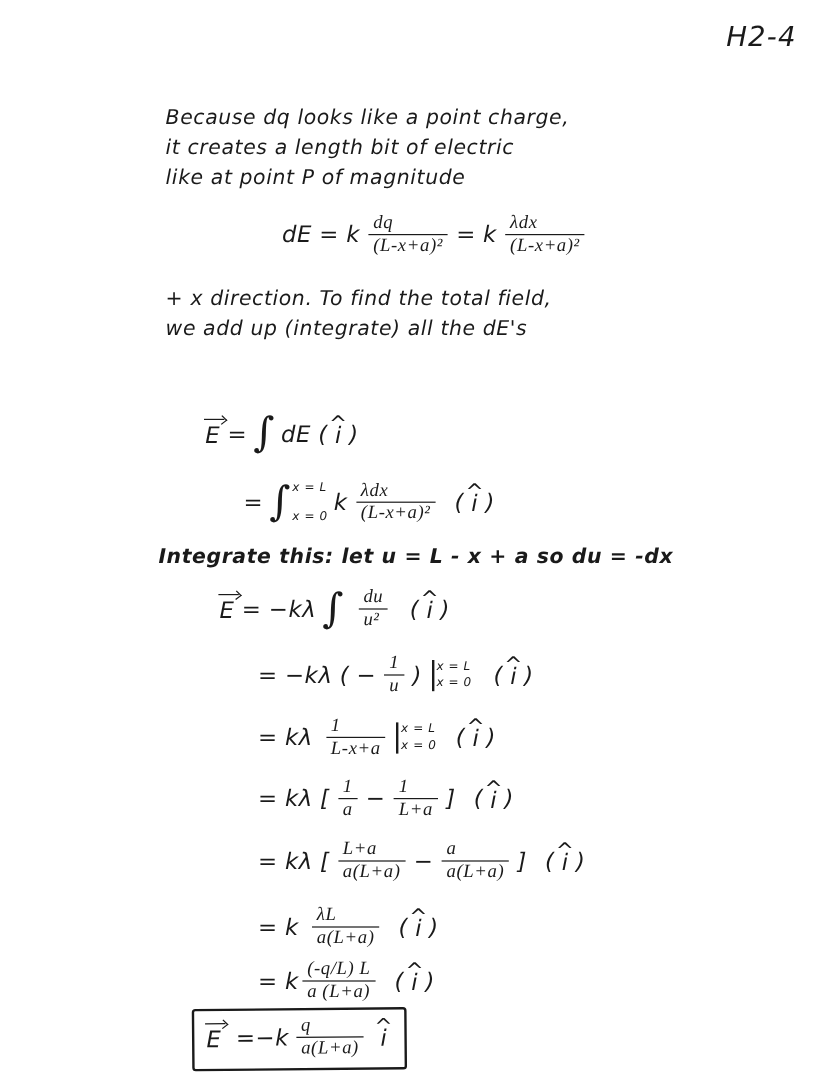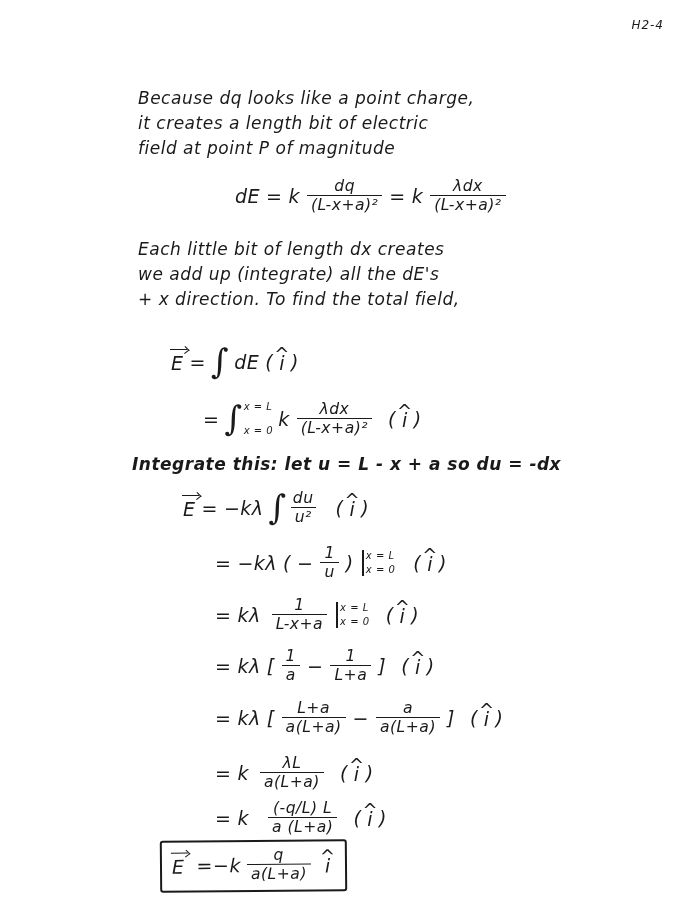--- a/index.html
+++ b/index.html
@@ -23,21 +23,21 @@
     font-style: italic;
     color: #1a1a1a;
     letter-spacing: 0.5px;
     white-space: nowrap;
   }
 
   .page-code {
     position: absolute;
     top: 18px;
     right: 36px;
-    font-size: 12px;
+    font-size: 23px;
     letter-spacing: 1px;
   }
 
   .para {
     position: absolute;
     left: 138px;
     line-height: 25px;
     font-size: 17px;
   }
   .para div { white-space: nowrap; }
@@ -48,24 +48,24 @@
     display: flex;
     align-items: center;
     white-space: nowrap;
   }
   .eq .tok { margin: 0 3px; }
 
   
   .frac {
     display: inline-flex;
     flex-direction: column;
-    align-items: center;
     vertical-align: middle;
     margin: 0 4px;
     line-height: 1.05;
+    font-family: Liberation Serif, serif;
   }
   .frac .num { padding: 0 4px 1px 4px; font-size: 0.82em; }
   .frac .den {
     padding: 1px 4px 0 4px;
     font-size: 0.82em;
     border-top: 1.6px solid #1a1a1a;
   }
 
   
   .intg {
@@ -164,43 +164,42 @@
 </head>
 <body>
 
 <div id="page">
 
   <div class="hw page-code">H2-4</div>
 
   <div class="para hw" style="top:86px;">
     <div>Because dq looks like a point charge,</div>
     <div>it creates a length bit of electric</div>
-    <div>field at point P of magnitude</div>
+    <div>like at point P of magnitude</div>
   </div>
 
   <div class="eq hw" style="left:232px; top:178px;">
     <span class="tok">dE</span>
     <span class="tok">=</span>
     <span class="tok">k</span>
     <span class="frac">
       <span class="num">dq</span>
       <span class="den">(L-x+a)²</span>
     </span>
     <span class="tok">=</span>
     <span class="tok">k</span>
     <span class="frac">
       <span class="num">λdx</span>
       <span class="den">(L-x+a)²</span>
     </span>
   </div>
 
   <div class="para hw" style="top:237px;">
-    <div>Each little bit of length dx creates</div>
+    <div>+ x direction. To find the total field,</div>
     <div>we add up (integrate) all the dE's</div>
-    <div>+ x direction. To find the total field,</div>
   </div>
 
   <div class="eq hw" style="left:168px; top:348px;">
     <span class="tok vec">E</span>
     <span class="tok">=</span>
     <span class="intg">
       <span class="sym">∫</span>
     </span>
     <span class="tok">dE</span>
     <span class="tok">(</span>
@@ -237,21 +236,21 @@
     <div>Integrate this:  let u = L - x + a  so du = -dx</div>
   </div>
 
   <div class="eq hw" style="left:180px; top:490px;">
     <span class="tok vec">E</span>
     <span class="tok">=</span>
     <span class="tok">−kλ</span>
     <span class="intg">
       <span class="sym">∫</span>
     </span>
-    <span class="frac" style="margin-left:0;">
+    <span class="frac" style="margin-left:10px;">
       <span class="num">du</span>
       <span class="den">u²</span>
     </span>
     <span class="tok" style="margin-left:14px;">(</span>
     <span class="ihat tok">
       <span class="hat">^</span>
       <span>i</span>
     </span>
     <span class="tok">)</span>
   </div>
@@ -358,21 +357,21 @@
     <span class="ihat tok">
       <span class="hat">^</span>
       <span>i</span>
     </span>
     <span class="tok">)</span>
   </div>
 
   <div class="eq hw" style="left:212px; top:800px;">
     <span class="tok">=</span>
     <span class="tok">k</span>
-    <span class="frac" style="margin-left:16px;">
+    <span class="frac" style="margin-left:0;">
       <span class="num">(-q/L) L</span>
       <span class="den">a (L+a)</span>
     </span>
     <span class="tok" style="margin-left:12px;">(</span>
     <span class="ihat tok">
       <span class="hat">^</span>
       <span>i</span>
     </span>
     <span class="tok">)</span>
   </div>

